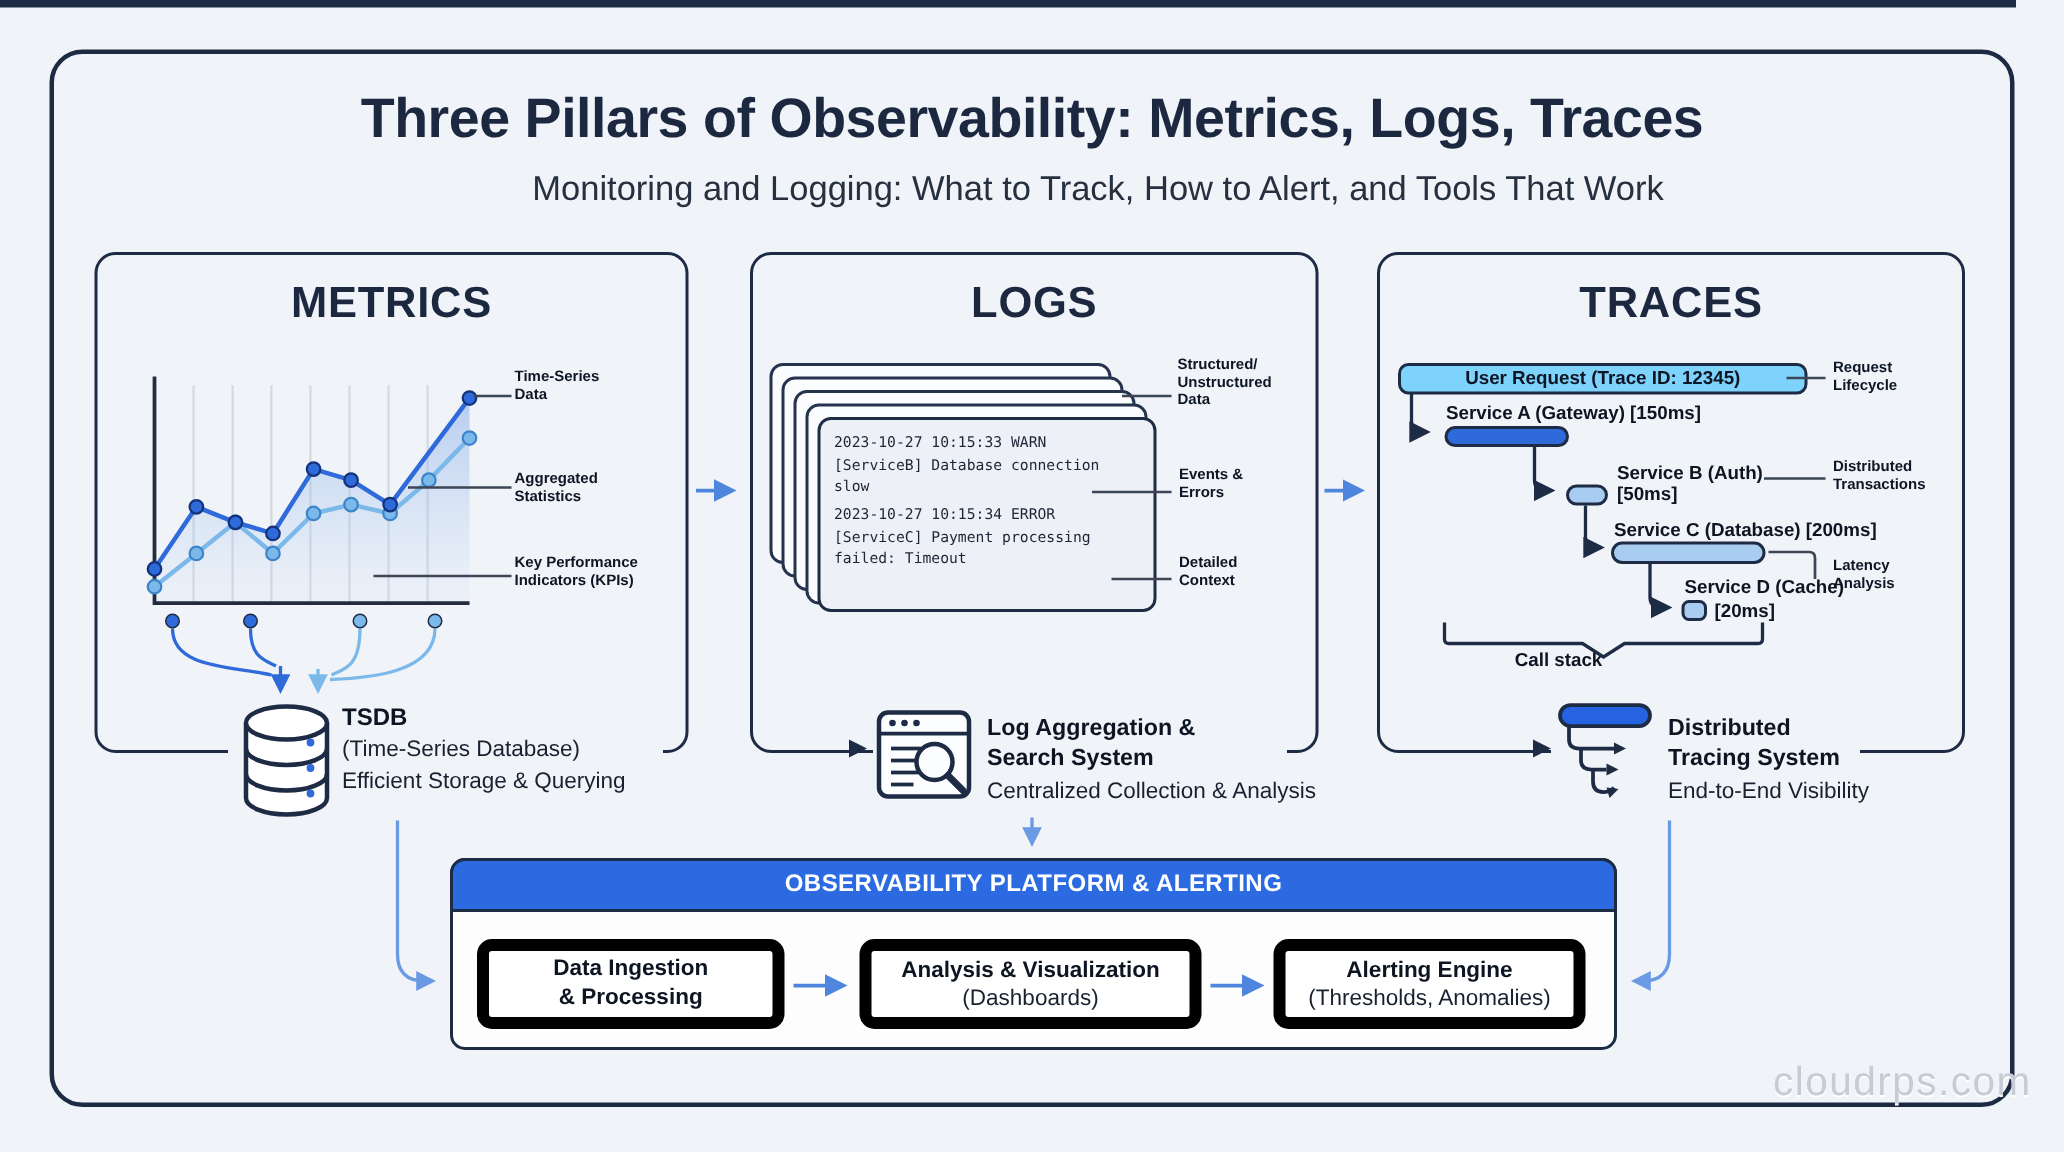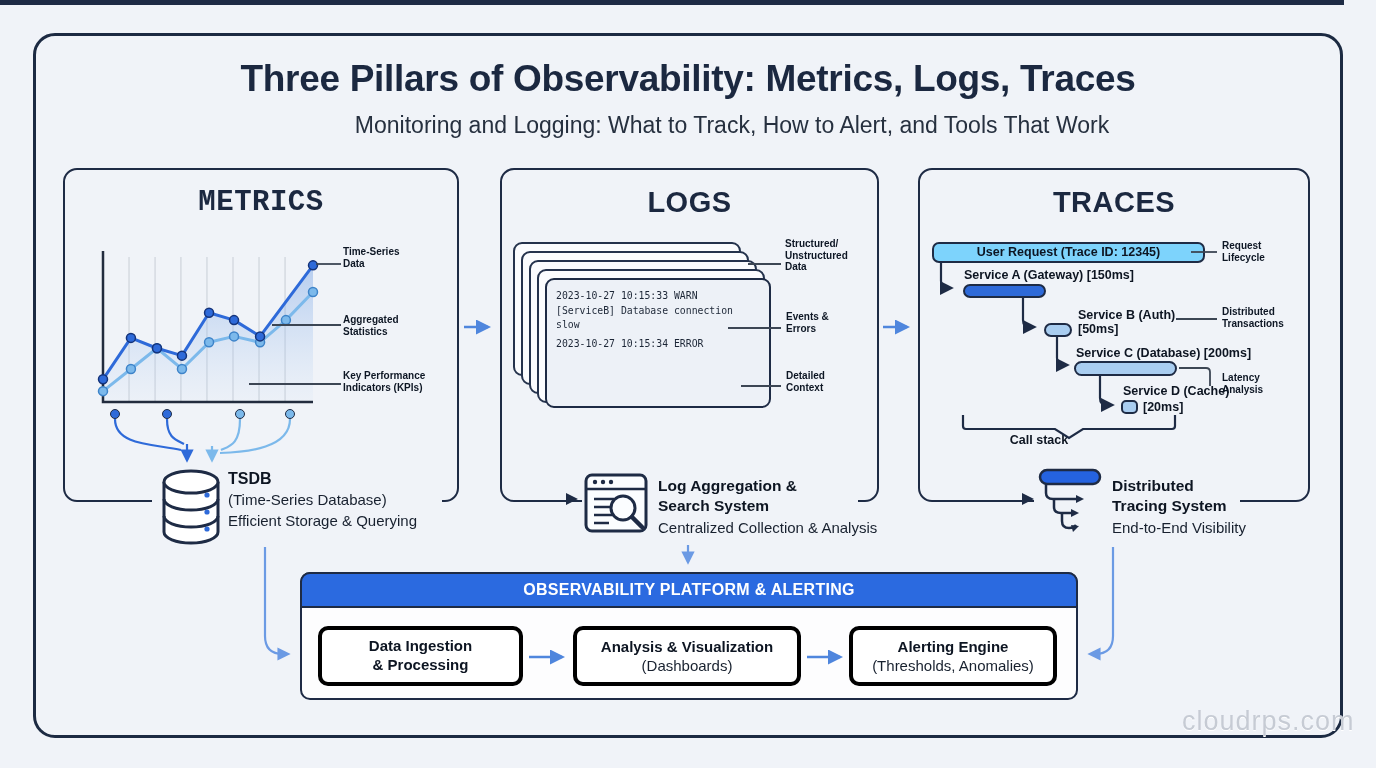--- a/index.html
+++ b/index.html
@@ -7,21 +7,21 @@
        background:#f0f3f8;font-family:"Liberation Sans",sans-serif;}
   .abs{position:absolute;}
   #topstrip{left:0;top:0;width:1344px;height:5px;background:#1e2b45;z-index:1;}
   #frame{left:33px;top:33px;width:1304px;height:699px;border:3px solid #1c2a42;
          border-radius:22px;z-index:1;}
   #main-title{left:0;top:58px;width:1376px;text-align:center;font-size:37px;font-weight:800;
          color:#1b2840;letter-spacing:-0.3px;z-index:2;}
   #subtitle{left:0;top:112px;width:1376px;text-align:center;font-size:23px;font-weight:400;
          color:#26303f;z-index:2;padding-left:44px;}
   .panel{border:2.5px solid #1e2b45;border-radius:14px;z-index:2;}
-  #panel-metrics{left:63px;top:168px;width:392px;height:330px;font-family:Liberation Mono, monospace;}
+  #panel-metrics{left:63px;top:168px;width:392px;height:330px;}
   #panel-logs{left:500px;top:168px;width:375px;height:330px;}
   #panel-traces{left:918px;top:168px;width:388px;height:330px;}
   .panel-title{left:0;top:16px;width:100%;text-align:center;font-size:29px;font-weight:800;
          color:#1b2840;letter-spacing:.5px;position:absolute;}
   .cover{background:#f0f3f8;z-index:3;}
   .ann{font-size:10px;font-weight:700;line-height:1.16;color:#0d1624;white-space:pre-line;z-index:4;}
   
   .logcard{border:2px solid #25334d;border-radius:9px;background:#fbfcfe;z-index:4;}
   #logfront{left:545px;top:278px;width:226px;height:130px;border:2.5px solid #1e2b45;
         border-radius:9px;background:#edf1f7;z-index:5;padding:9px 9px;box-sizing:border-box;}
@@ -32,21 +32,21 @@
   .tlabel{font-size:12.5px;font-weight:700;color:#0d1522;z-index:5;white-space:nowrap;}
   
   .feat-title{font-size:15.5px;font-weight:700;line-height:1.3;color:#0d1522;white-space:pre-line;z-index:5;}
   .feat-sub{font-size:15px;font-weight:400;color:#18212f;z-index:5;white-space:nowrap;}
   
   #platform{left:300px;top:572px;width:778px;height:128px;border:2.5px solid #1e2b45;
         border-radius:10px;background:#fdfdfe;z-index:2;box-sizing:border-box;}
   #platform-header{left:300px;top:572px;width:778px;height:36px;background:#2b6ae0;
         border:2.5px solid #1e2b45;border-radius:10px 10px 0 0;z-index:3;box-sizing:border-box;
         color:#fff;font-size:16px;font-weight:700;letter-spacing:.3px;text-align:center;line-height:31px;}
-  .pbox{border:4px solid #000000;border-radius:10px;background:#ffffff;z-index:4;
+  .pbox{border:8px solid #000000;border-radius:10px;background:#ffffff;z-index:4;
         display:flex;flex-direction:column;align-items:center;justify-content:center;box-sizing:border-box;}
   .pbox .t{font-size:15px;font-weight:700;line-height:1.25;color:#0d1522;text-align:center;white-space:pre-line;}
   .pbox .s{font-size:15px;font-weight:400;color:#18212f;}
   #watermark{left:1182px;top:706px;font-size:27px;color:#c6cbd4;z-index:10;
         text-shadow:0 1px 0 #ffffff;letter-spacing:1px;}
   svg{position:absolute;overflow:visible;}
   #overlay{left:0;top:0;z-index:6;pointer-events:none;}
   #mchart{left:95px;top:245px;z-index:4;}
   .icon-svg{z-index:5;}
 </style>
@@ -128,21 +128,22 @@
 <div class="abs" style="left:228px;top:470px;font-size:16px;font-weight:700;color:#0d1522;z-index:5">TSDB</div>
 <div class="abs feat-sub" style="left:228px;top:491px">(Time-Series Database)</div>
 <div class="abs feat-sub" style="left:228px;top:512px">Efficient Storage &amp; Querying</div>
 
 <div class="abs logcard" style="left:513px;top:242px;width:224px;height:130px"></div>
 <div class="abs logcard" style="left:521px;top:251px;width:224px;height:130px"></div>
 <div class="abs logcard" style="left:529px;top:260px;width:224px;height:130px"></div>
 <div class="abs logcard" style="left:537px;top:269px;width:224px;height:130px"></div>
 <div class="abs" id="logfront">
   <div class="logentry"><span>2023-10-27 10:15:33 WARN</span><br><span>[ServiceB] Database connection slow</span></div>
-  <div class="logentry"><span>2023-10-27 10:15:34 ERROR</span><br></div>
+  <div class="logentry"><span>2023-10-27 10:15:34 ERROR</span><br><span>[ServiceC] Payment processing
+failed: Timeout</span></div>
 </div>
 
 <div class="abs ann" style="left:785px;top:238px">Structured/
 Unstructured
 Data</div>
 <div class="abs ann" style="left:786px;top:311px">Events &amp;
 Errors</div>
 <div class="abs ann" style="left:786px;top:370px">Detailed
 Context</div>
 

